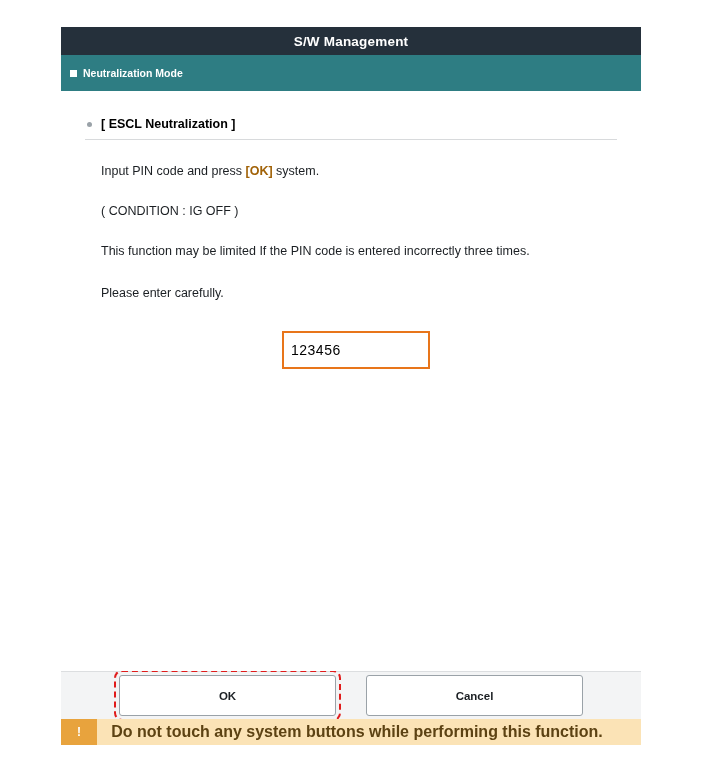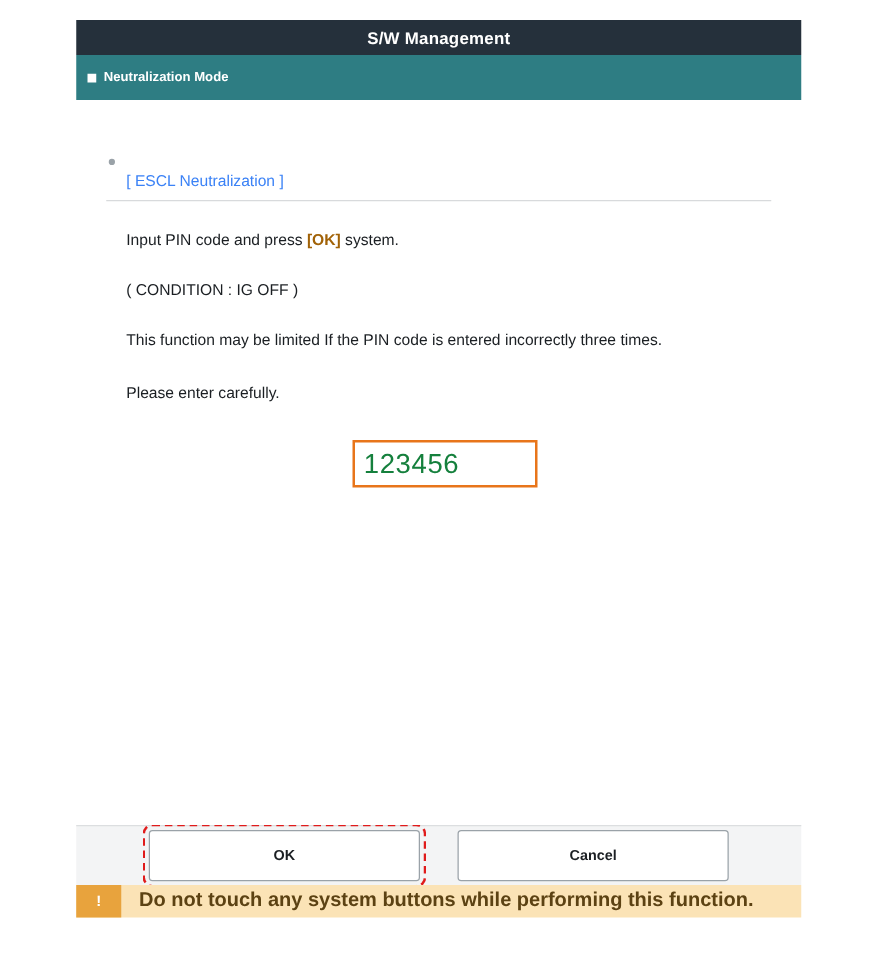--- a/index.html
+++ b/index.html
@@ -12,21 +12,21 @@
   #screen {
     position: relative;
     width: 701px;
     height: 777px;
     background: #ffffff;
     overflow: hidden;
   }
   .app {
     position: absolute;
     left: 61px;
-    top: 16px;
+    top: 27px;
     width: 580px;
     height: 718px;
     background: #ffffff;
     display: flex;
     flex-direction: column;
   }
   
   .titlebar {
     height: 28px;
     background: #25303b;
@@ -73,23 +73,22 @@
   .section-head .dot {
     width: 5px;
     height: 5px;
     border-radius: 50%;
     background: #9aa2a8;
     margin-right: 9px;
     margin-left: 2px;
   }
   .section-title {
     font-size: 12.5px;
-    font-weight: normal;
-    color: #3b82f6;
-    margin-top: 32px;
+    font-weight: bold;
+    color: #000000;
   }
   .para {
     font-size: 12.5px;
     color: #1b1f23;
     margin: 0;
     padding-left: 16px;
     line-height: 1.45;
   }
   .p1 { margin-top: 22px; }
   .p2 { margin-top: 22px; }
@@ -105,22 +104,22 @@
     display: flex;
     justify-content: center;
     padding-left: 10px;
   }
   .pin-input {
     width: 148px;
     height: 38px;
     border: 2px solid #e8751a;
     background: #ffffff;
     font-family: "Liberation Sans", sans-serif;
-    font-size: 22px;
-    color: #15803d;
+    font-size: 14px;
+    color: #000000;
     padding: 0 7px;
     outline: none;
     border-radius: 0;
     letter-spacing: 0.5px;
   }
   
   .footer {
     height: 48px;
     background: #f3f4f5;
     border-top: 1px solid #dcdee0;

